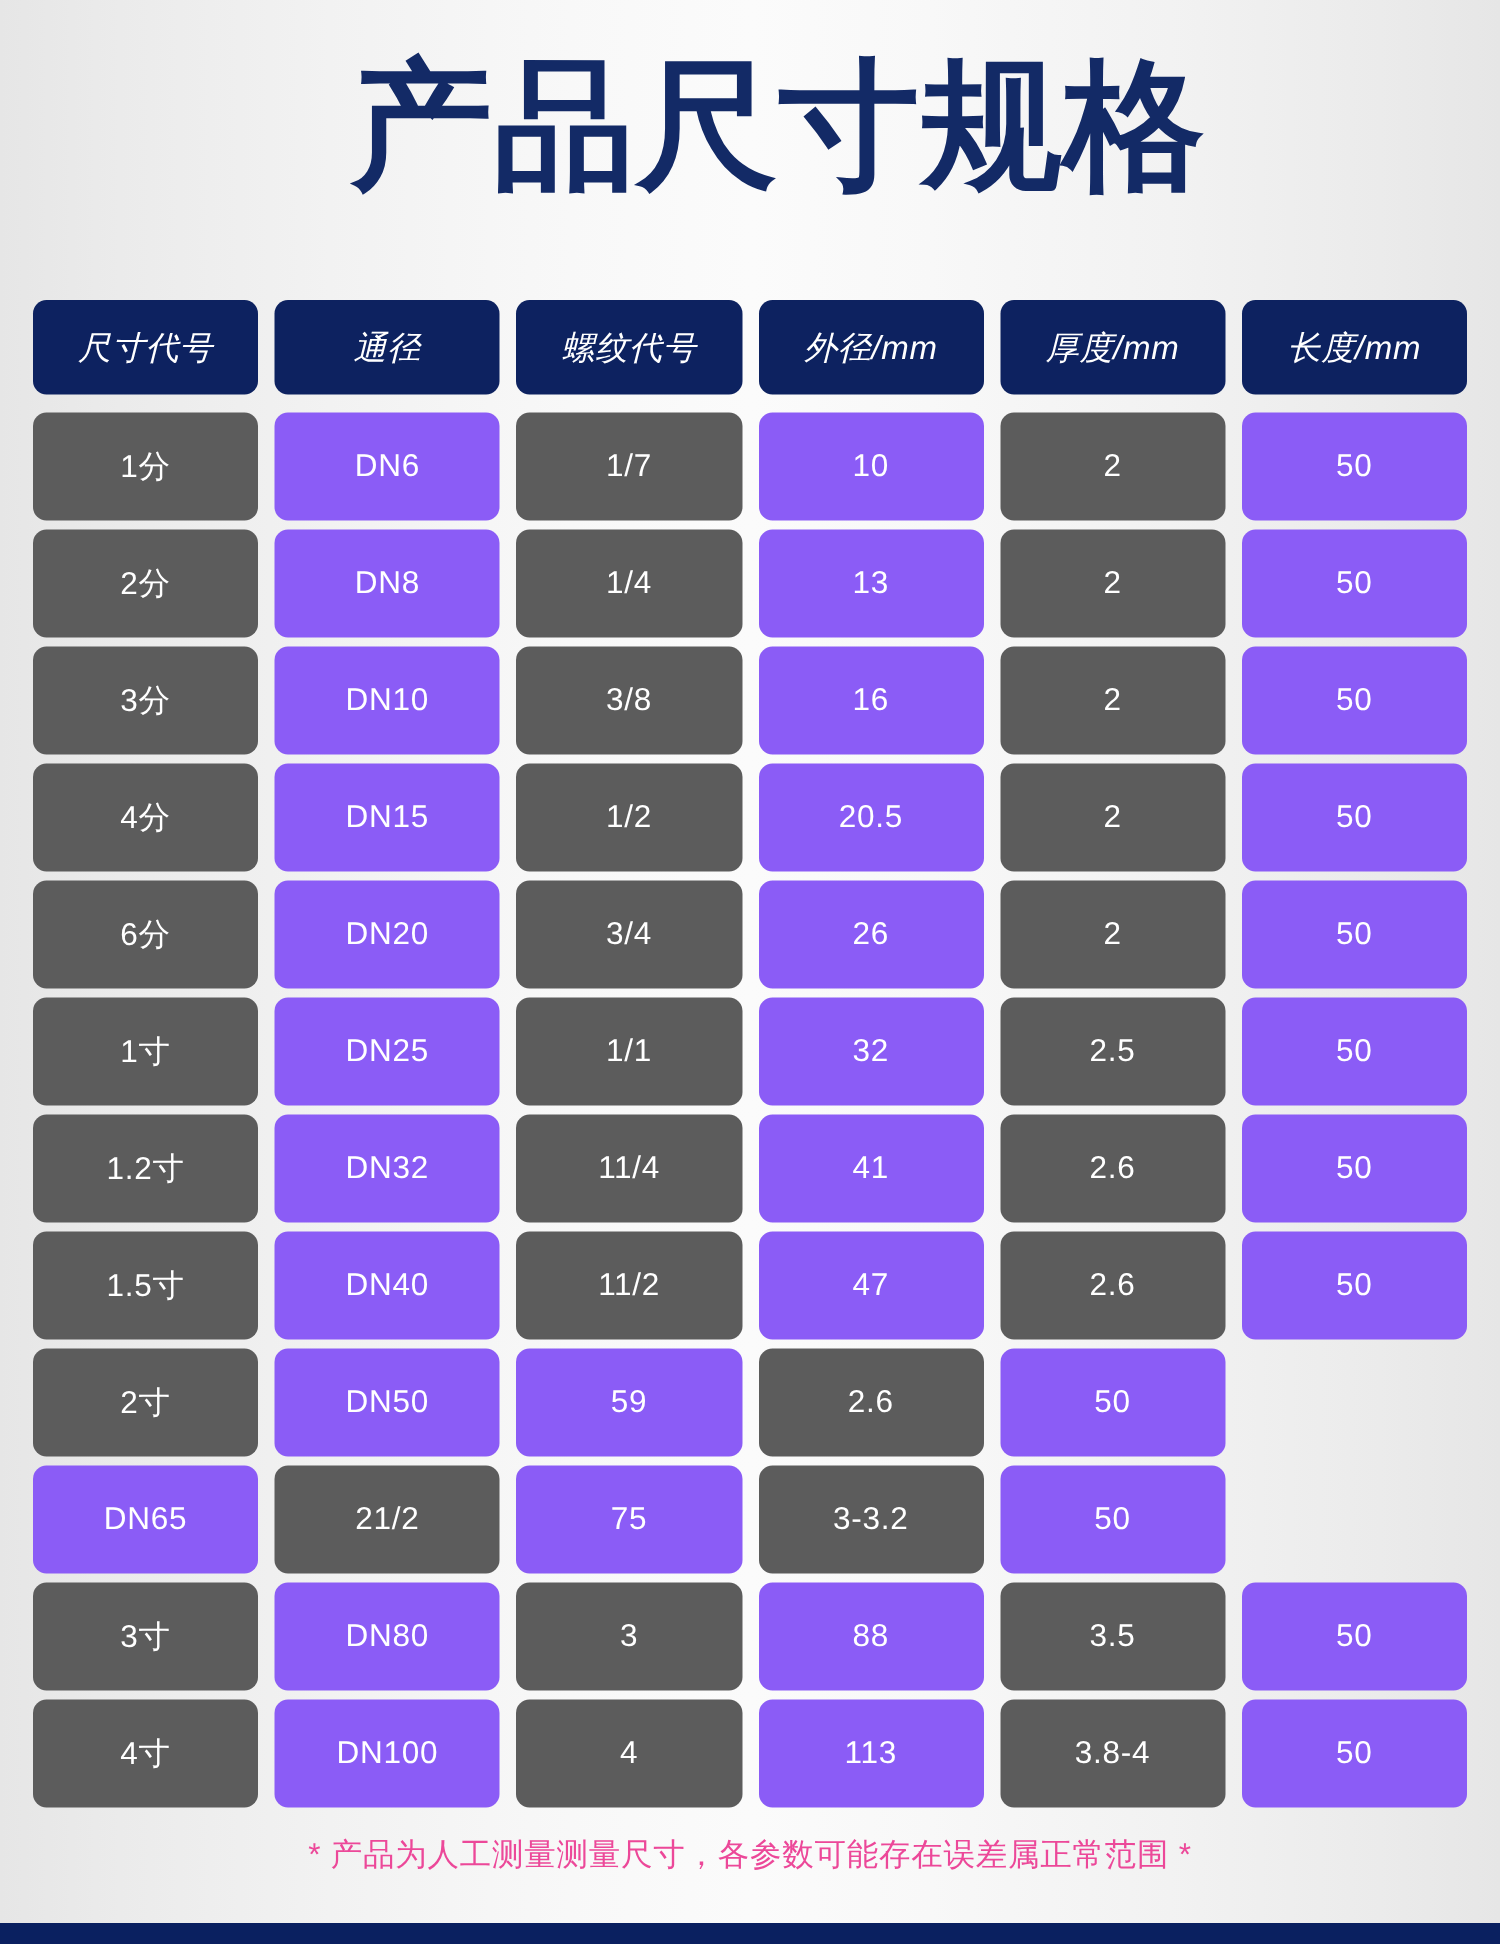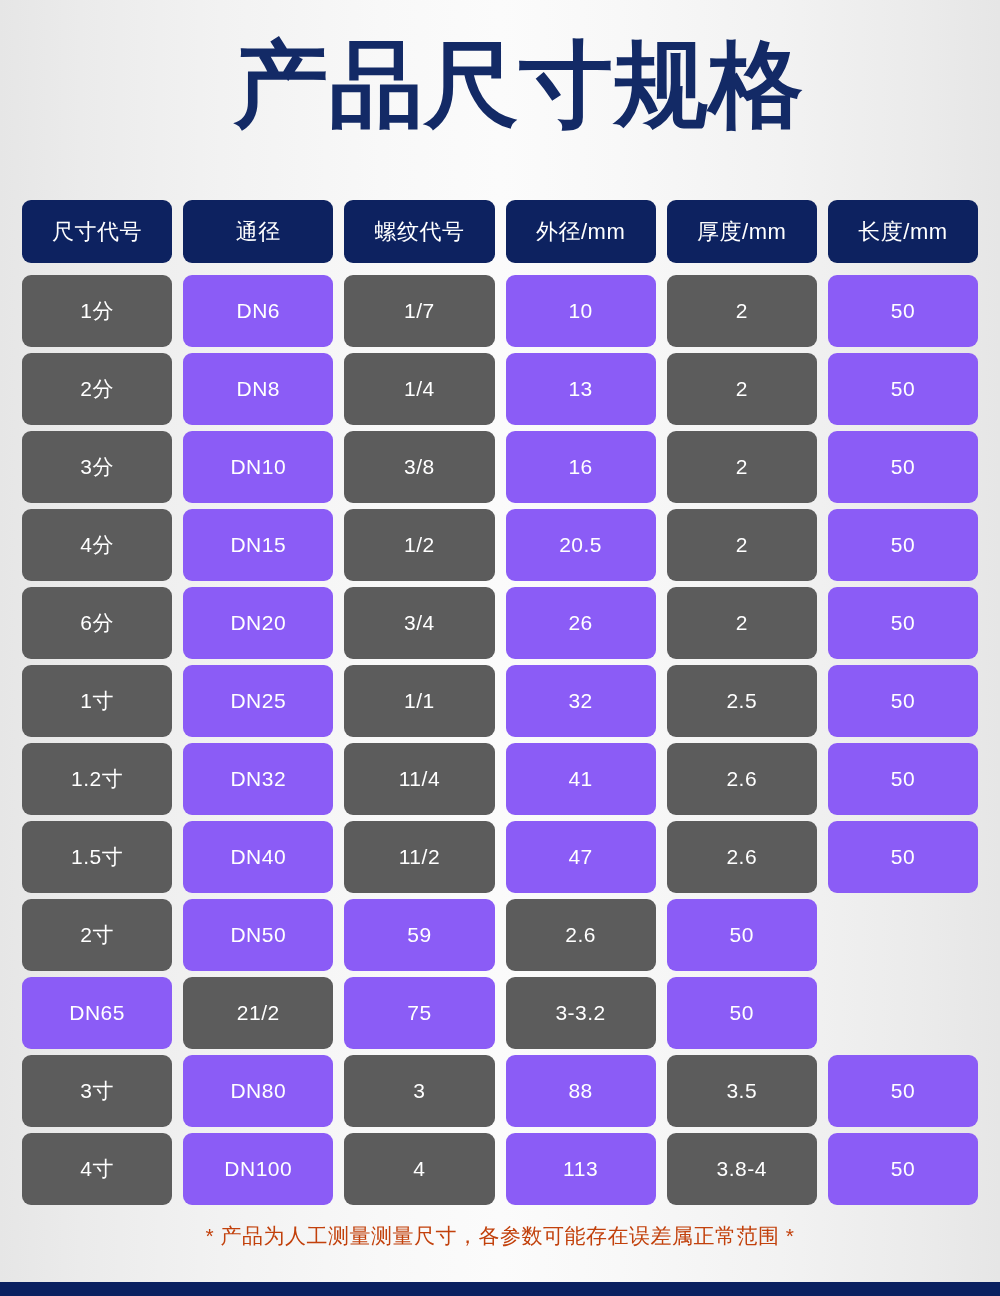--- a/index.html
+++ b/index.html
@@ -78,34 +78,35 @@
     letter-spacing: 0.5px;
     text-align: center;
     user-select: none;
   }
 
   .header-row .cell {
     height: 63px;
     background: #0d2260;
     font-size: 22px;
     border-radius: 9px;
+    font-style: italic;
   }
 
   
   .cell.shade-dark  { background: #5c5c5c; }
   .cell.shade-light { background: #8b5cf6; }
 
   
   .note {
     position: absolute;
     left: 0;
     top: 1222px;
     width: 1000px;
     text-align: center;
-    color: #c2410c;
+    color: #ec4899;
     font-size: 21px;
     letter-spacing: 0.5px;
   }
 
   
   .bottom-bar {
     position: absolute;
     left: 0;
     bottom: 0;
     width: 1000px;

